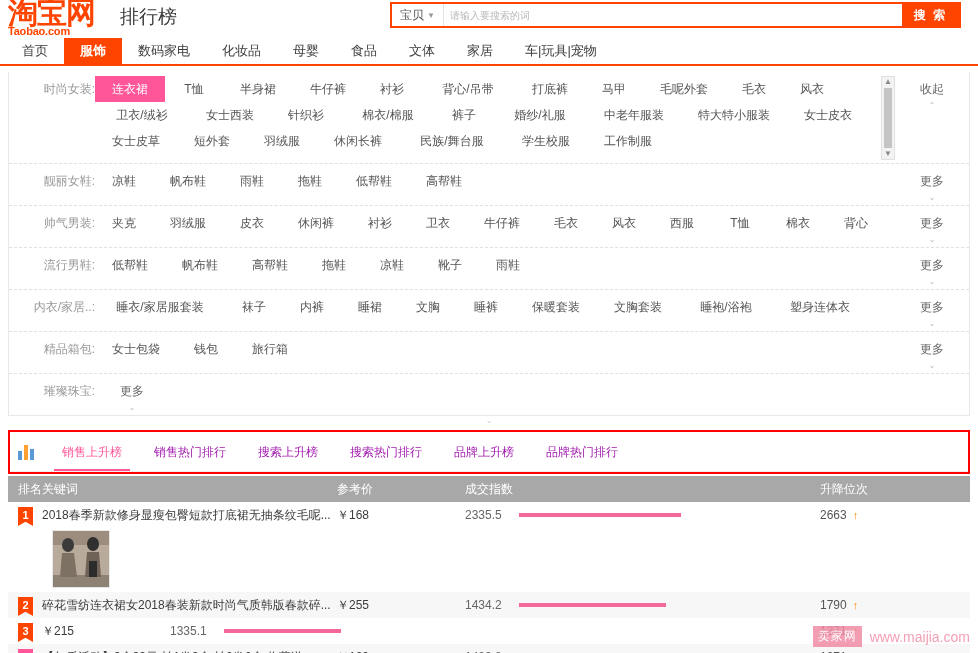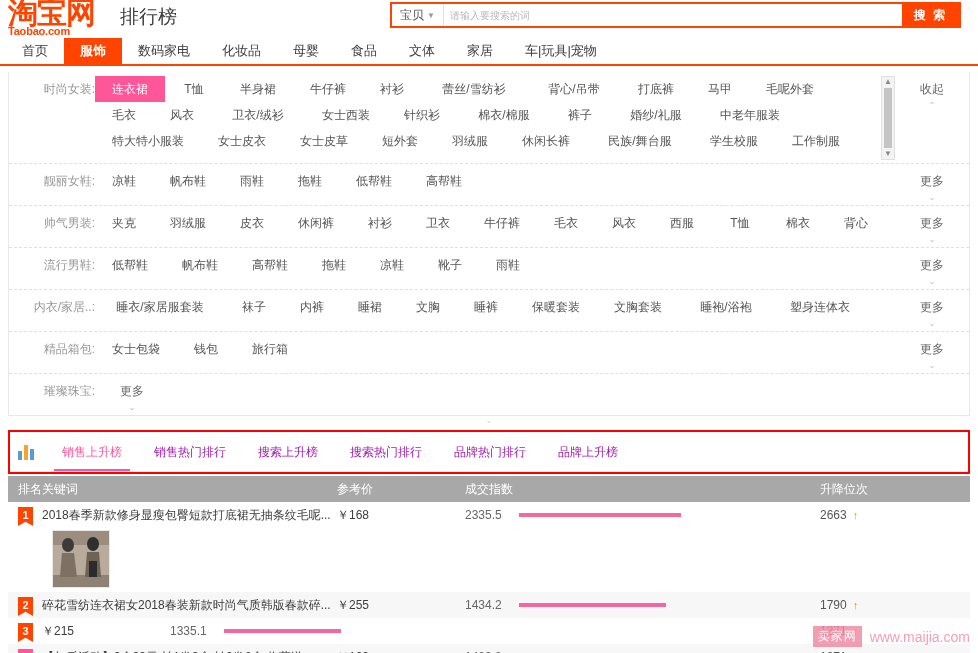--- a/index.html
+++ b/index.html
@@ -202,21 +202,20 @@
 
 <div class="cat-panel" id="catPanel">
     <div class="cat-row first-row">
       <div class="cat-label">时尚女装</div>
       <div class="cat-items" style="padding-right: 22px;">
         <span class="cat-item hl" style="min-width: 70px;">连衣裙</span>
         <span class="cat-item" style="min-width: 58px;">T恤</span>
         <span class="cat-item" style="min-width: 70px;">半身裙</span>
         <span class="cat-item" style="min-width: 70px;">牛仔裤</span>
         <span class="cat-item" style="min-width: 58px;">衬衫</span>
-        <span class="cat-item" style="min-width: 106px;">蕾丝/雪纺衫</span>
         <span class="cat-item" style="min-width: 94px;">背心/吊带</span>
         <span class="cat-item" style="min-width: 70px;">打底裤</span>
         <span class="cat-item" style="min-width: 58px;">马甲</span>
         <span class="cat-item" style="min-width: 82px;">毛呢外套</span>
         <span class="cat-item" style="min-width: 58px;">毛衣</span>
         <span class="cat-item" style="min-width: 58px;">风衣</span>
         <span class="cat-item" style="min-width: 94px;">卫衣/绒衫</span>
         <span class="cat-item" style="min-width: 82px;">女士西装</span>
         <span class="cat-item" style="min-width: 70px;">针织衫</span>
         <span class="cat-item" style="min-width: 94px;">棉衣/棉服</span>
@@ -320,22 +319,22 @@
   <div class="tabs" id="tabs">
     <div class="tab-icon">
       <i style="height:9px;background:#5b9bd5"></i>
       <i style="height:15px;background:#ffa030"></i>
       <i style="height:11px;background:#5b9bd5"></i>
     </div>
   <div class="tab-item active">销售上升榜</div>
       <div class="tab-item">销售热门排行</div>
       <div class="tab-item">搜索上升榜</div>
       <div class="tab-item">搜索热门排行</div>
+      <div class="tab-item">品牌上升榜</div>
       <div class="tab-item">品牌热门排行</div>
-      <div class="tab-item">品牌上升榜</div>
     </div>
 </div>
 
 <div class="rank-table">
   <div class="th">
     <div class="c c-rank">排名</div>
     <div class="c c-kw">关键词</div>
     <div class="c c-price">参考价</div>
     <div class="c c-idx">成交指数</div>
     <div class="c c-chg">升降位次</div>

